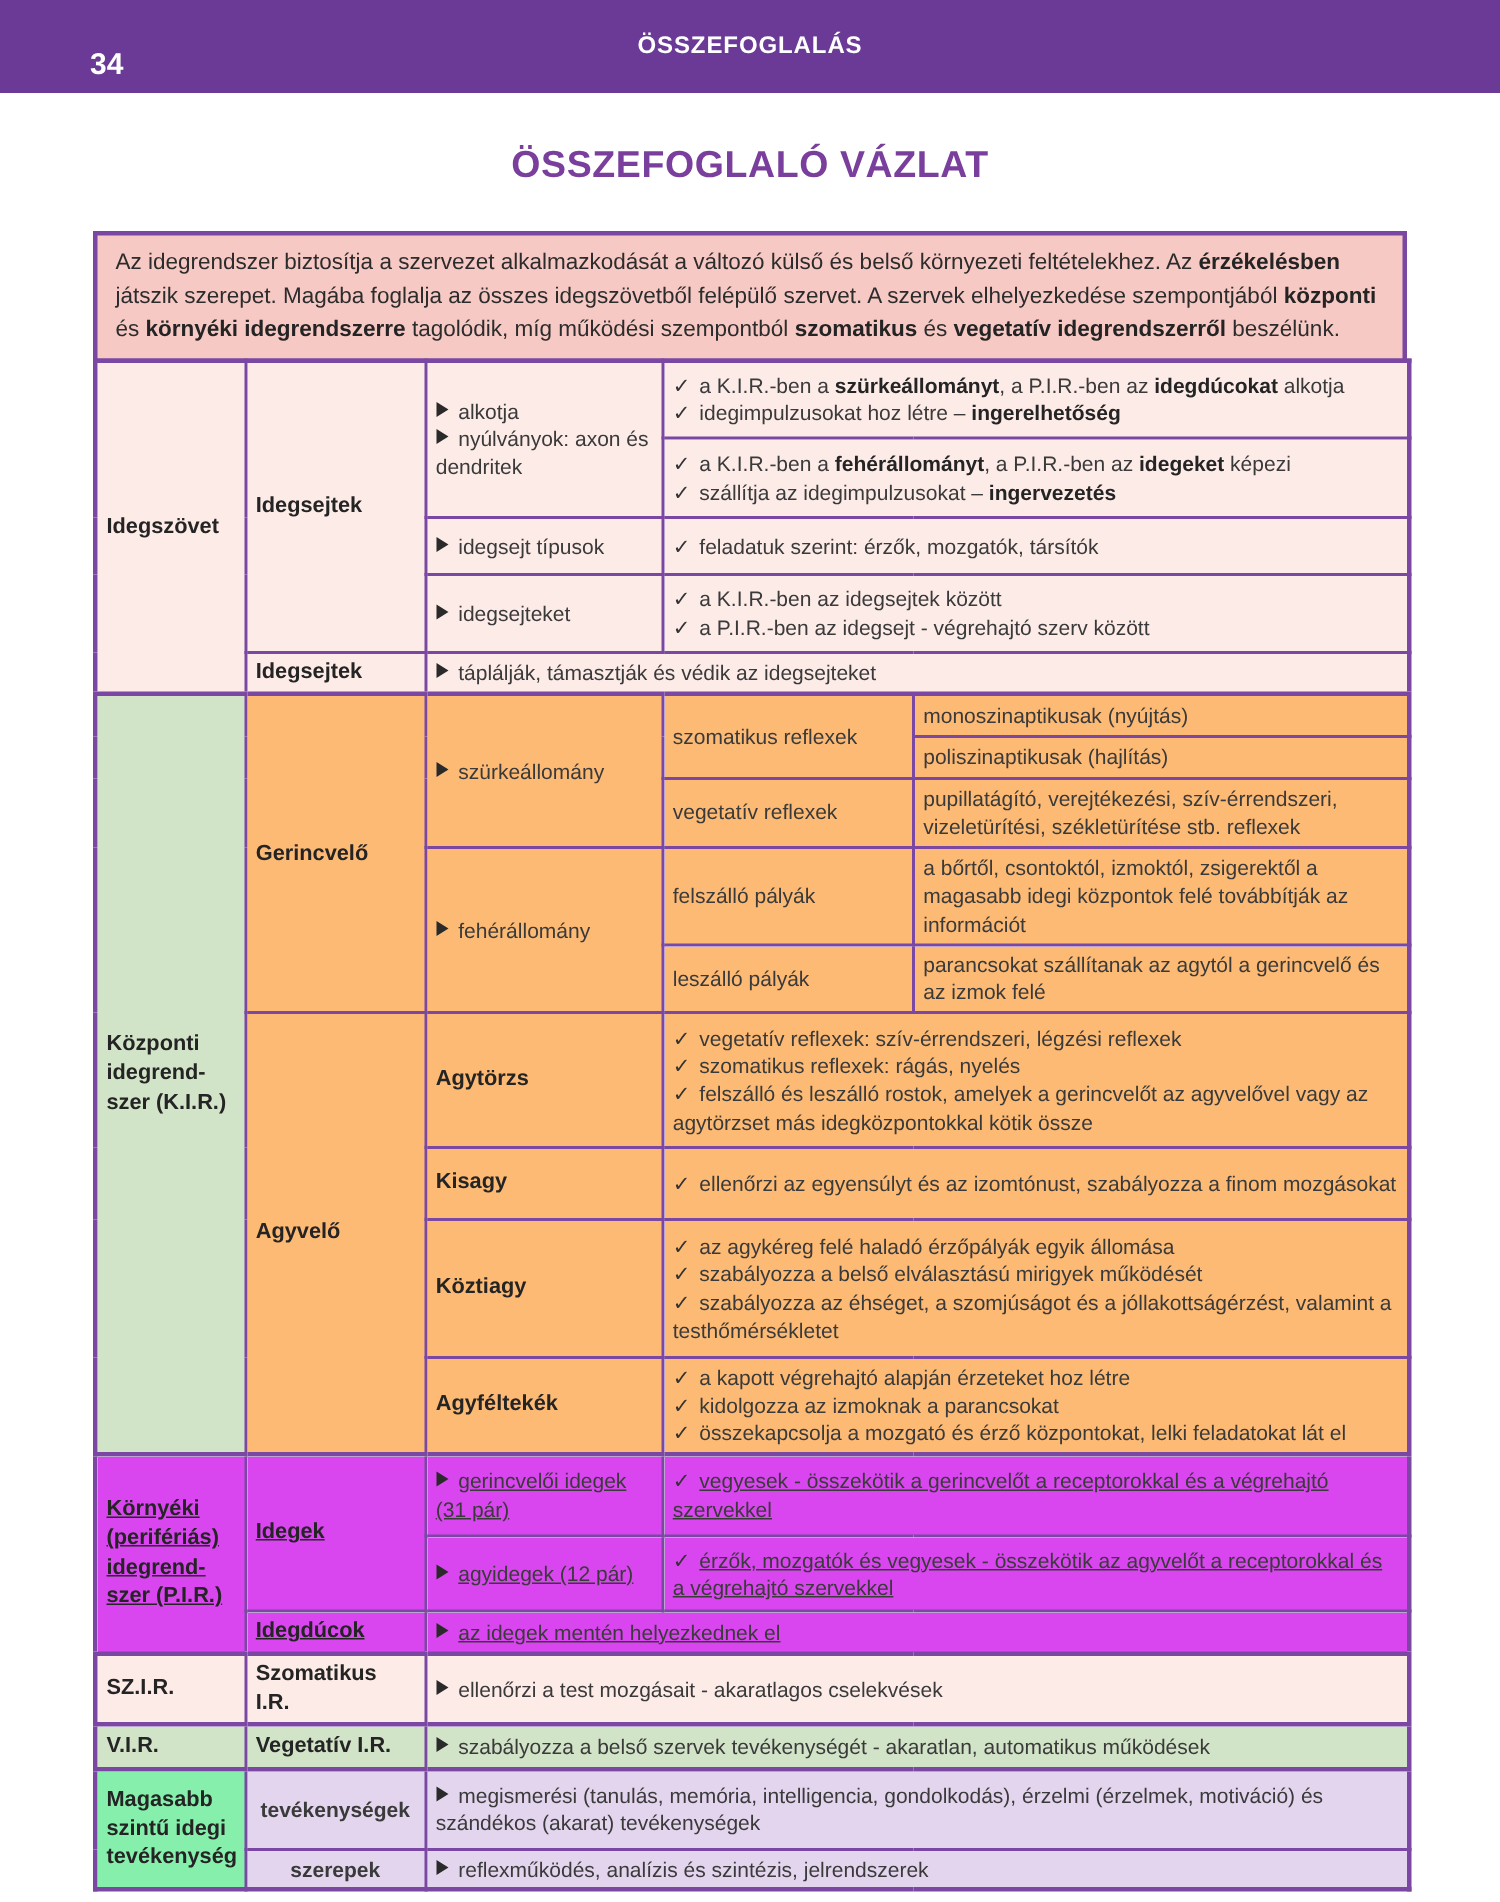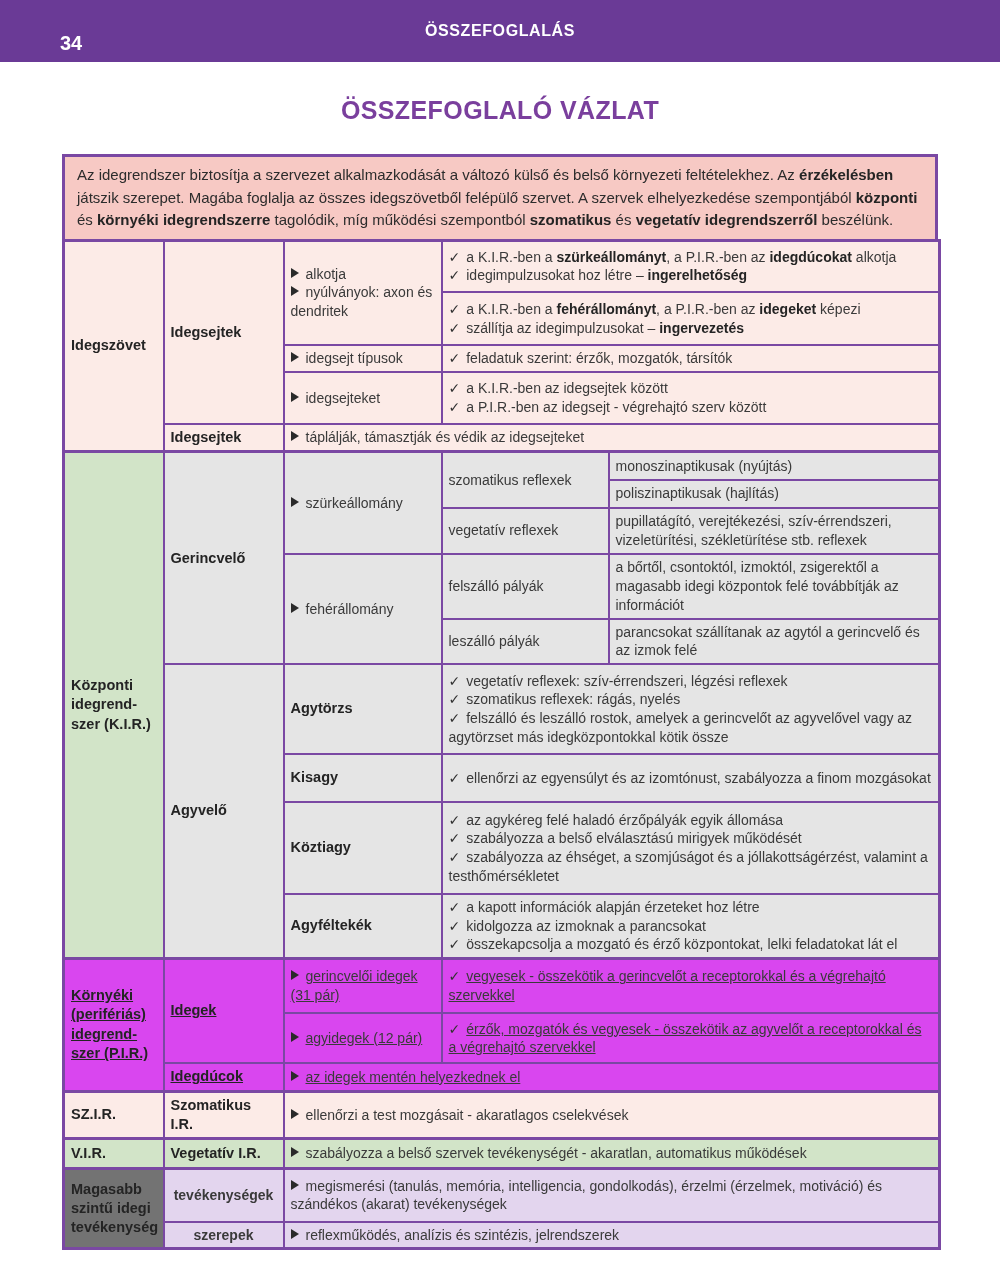--- a/index.html
+++ b/index.html
@@ -39,24 +39,24 @@
     border:2px solid #7a48a3;vertical-align:middle;
     padding:3px 6px;font-size:14px;line-height:1.33;
     overflow:hidden;box-sizing:border-box;
   }
   td.thick-top{border-top-width:3px;}
   .lbl{font-weight:bold;color:#242424;font-size:14.5px;}
   .prewrap{white-space:pre-line;}
   .center{text-align:center;font-weight:bold;}
   
   .pink  {background:#fcebe7;}
-  .cream {background:#e5e5e5;}
+  .cream {background:#fdba74;}
   .greenc{background:#d2e4c8;}
   .blue  {background:#d946ef;text-decoration:underline;}
-  .lav1  {background:#737373;}
+  .lav1  {background:#86efac;}
   .lav2  {background:#e3d5ee;}
   
   .ln{display:block;}
   .ln .b{font-weight:bold;color:#242424;}
   .glyph{display:inline-block;}
   .glyph.check{margin-right:6px;color:#333;}
   .glyph.arrow{
     width:0;height:0;margin-right:7px;margin-bottom:1px;
     border-left:8px solid #2a2a2a;
     border-top:5px solid transparent;border-bottom:5px solid transparent;
@@ -99,21 +99,21 @@
             <div class="ln"><span class="glyph check">✓</span><span>a K.I.R.-ben a </span><span class="b">szürkeállományt</span><span>, a P.I.R.-ben az </span><span class="b">idegdúcokat</span><span> alkotja</span></div>
             <div class="ln"><span class="glyph check">✓</span><span>idegimpulzusokat hoz létre – </span><span class="b">ingerelhetőség</span></div>
           </td>
       </tr>
       <tr style="height:53px">
         <td class="pink" colspan="2">
             <div class="ln"><span class="glyph check">✓</span><span>a K.I.R.-ben a </span><span class="b">fehérállományt</span><span>, a P.I.R.-ben az </span><span class="b">idegeket</span><span> képezi</span></div>
             <div class="ln"><span class="glyph check">✓</span><span>szállítja az idegimpulzusokat – </span><span class="b">ingervezetés</span></div>
           </td>
       </tr>
-      <tr style="height:27px">
+      <tr style="height:38px">
         <td class="pink">
             <div class="ln"><span class="glyph arrow"></span><span>idegsejt típusok</span></div>
           </td>
         <td class="pink" colspan="2">
             <div class="ln"><span class="glyph check">✓</span><span>feladatuk szerint: érzők, mozgatók, társítók</span></div>
           </td>
       </tr>
       <tr style="height:52px">
         <td class="pink">
             <div class="ln"><span class="glyph arrow"></span><span>idegsejteket</span></div>
@@ -178,21 +178,21 @@
         <td class="cream lbl">Köztiagy</td>
         <td class="cream" colspan="2">
             <div class="ln"><span class="glyph check">✓</span><span>az agykéreg felé haladó érzőpályák egyik állomása</span></div>
             <div class="ln"><span class="glyph check">✓</span><span>szabályozza a belső elválasztású mirigyek működését</span></div>
             <div class="ln"><span class="glyph check">✓</span><span>szabályozza az éhséget, a szomjúságot és a jóllakottságérzést, valamint a testhőmérsékletet</span></div>
           </td>
       </tr>
       <tr style="height:64px">
         <td class="cream lbl">Agyféltekék</td>
         <td class="cream" colspan="2">
-            <div class="ln"><span class="glyph check">✓</span><span>a kapott információk alapján érzeteket hoz létre</span></div>
+            <div class="ln"><span class="glyph check">✓</span><span>a kapott végrehajtó alapján érzeteket hoz létre</span></div>
             <div class="ln"><span class="glyph check">✓</span><span>kidolgozza az izmoknak a parancsokat</span></div>
             <div class="ln"><span class="glyph check">✓</span><span>összekapcsolja a mozgató és érző központokat, lelki feladatokat lát el</span></div>
           </td>
       </tr>
 
       <tr style="height:55px">
         <td class="blue lbl prewrap thick-top" rowspan="3">Környéki
 (perifériás)
 idegrend-
 szer (P.I.R.)</td>

